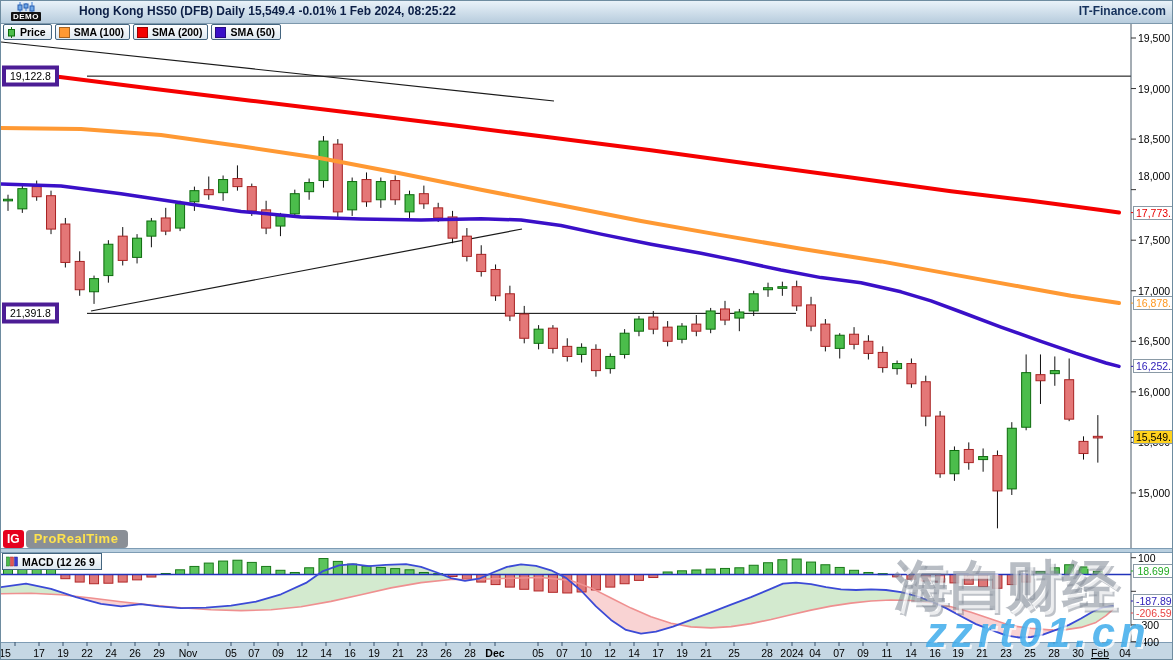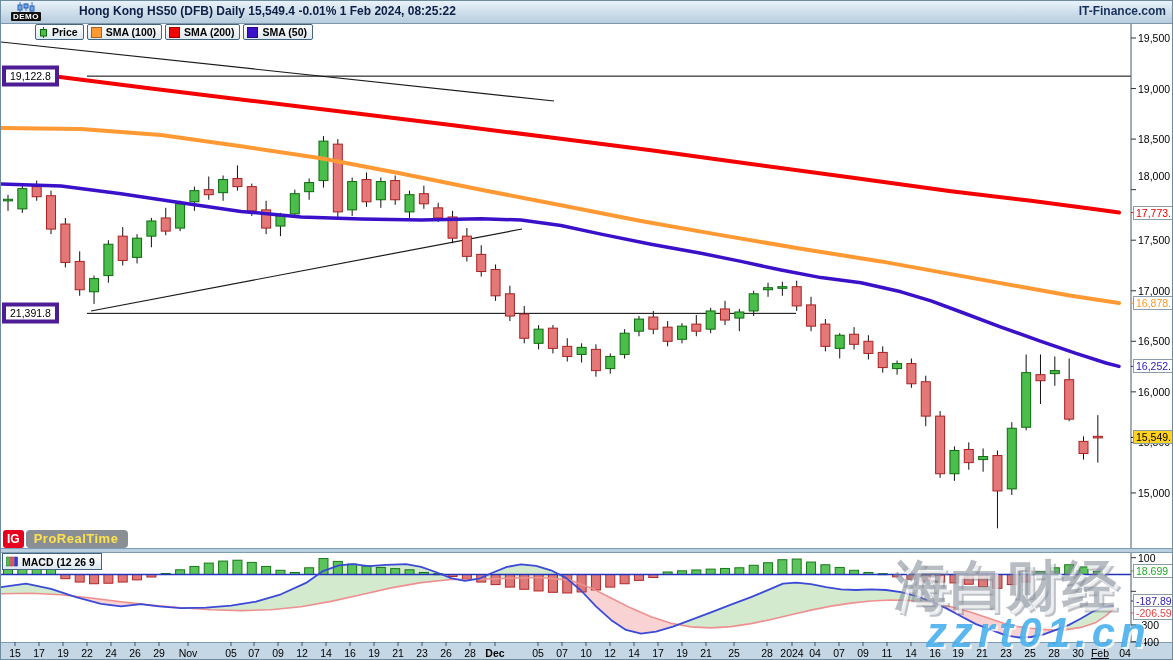--- a/index.html
+++ b/index.html
@@ -16,23 +16,23 @@
   #brand{position:absolute;right:8px;top:3px;font-size:12px;font-weight:bold;color:#16325c;}
   
   #main-bg{position:absolute;left:0;top:22px;width:1130px;height:525px;background:#fff;}
   #macd-bg{position:absolute;left:0;top:552px;width:1130px;height:89px;background:#fff;}
   #axis-strip{position:absolute;left:1130px;top:22px;width:43px;height:619px;background:#fff;}
   #splitter{position:absolute;left:0;top:547px;width:1173px;height:5px;background:#b9cfdf;
             border-top:1px solid #7e9cb4;border-bottom:1px solid #7e9cb4;box-sizing:border-box;z-index:4;}
   #date-strip{position:absolute;left:0;top:641px;width:1173px;height:19px;background:#c5d7e4;
               border-top:1px solid #7e9cb4;box-sizing:border-box;z-index:1;}
   #plot{position:absolute;left:0;top:0;z-index:2;}
-  #labels{position:absolute;left:0;top:0;width:1173px;height:660px;z-index:3;pointer-events:none;}
-  
-  #legend{position:absolute;left:2px;top:23px;display:flex;gap:3px;z-index:6;margin-left:32px;}
+  #labels{position:absolute;left:0;top:0;width:1173px;height:660px;z-index:3;pointer-events:none;text-align:center;}
+  
+  #legend{position:absolute;left:2px;top:23px;display:flex;gap:3px;z-index:6;}
   .chip{display:inline-flex;align-items:center;gap:4px;height:14px;padding:0 5px 0 3px;
         background:linear-gradient(#ffffff,#dde8f0);border:1px solid #44657f;border-radius:2px;
         font-size:10.5px;font-weight:bold;color:#000;white-space:nowrap;}
   .swatch{width:9px;height:9px;display:inline-block;border:1px solid rgba(0,0,0,.35);}
   
   .axlbl{position:absolute;left:1137px;transform:translateY(-50%);font-size:10.5px;color:#000;white-space:nowrap;}
   .axlbl.boxed{left:1132px;border:1px solid #8a9aa6;background:#fff;padding:0 2px;width:35px;overflow:hidden;}
   .dlbl{position:absolute;top:646px;transform:translateX(-50%);font-size:10.5px;color:#000;}
   .lvlbox{position:absolute;left:1px;transform:translateY(-50%);border:4px solid #4c1d95;background:#fff;
           font-size:10.5px;color:#000;padding:0 4px;line-height:13px;z-index:3;}
@@ -425,21 +425,21 @@
       <div class="axlbl" style="top: 607px; color: rgb(0, 0, 0);">-100</div>
       <div class="axlbl" style="top: 623.9px; color: rgb(0, 0, 0);">-300</div>
       <div class="axlbl" style="top: 640.7px; color: rgb(0, 0, 0);">-400</div>
       <div class="axlbl boxed" style="top: 211.6px; color: rgb(232, 0, 0); background: rgb(255, 255, 255);">17,773..</div>
       <div class="axlbl boxed" style="top: 302.084px; color: rgb(255, 153, 34); background: rgb(255, 255, 255);">16,878..</div>
       <div class="axlbl boxed" style="top: 365.373px; color: rgb(42, 26, 184); background: rgb(255, 255, 255);">16,252..</div>
       <div class="axlbl boxed" style="top: 436.406px; color: rgb(0, 0, 0); background: rgb(255, 210, 30);">15,549..</div>
       <div class="axlbl boxed" style="top: 570px; color: rgb(34, 170, 34); background: rgb(255, 255, 255);">18.699</div>
       <div class="axlbl boxed" style="top: 600px; color: rgb(42, 26, 184); background: rgb(255, 255, 255);">-187.89</div>
       <div class="axlbl boxed" style="top: 612px; color: rgb(232, 68, 68); background: rgb(255, 255, 255);">-206.59</div>
-      <div class="dlbl" style="left: 14px;">15</div>
+      <div class="dlbl" style="left: 4px;">15</div>
       <div class="dlbl" style="left: 38px;">17</div>
       <div class="dlbl" style="left: 62px;">19</div>
       <div class="dlbl" style="left: 86px;">22</div>
       <div class="dlbl" style="left: 110px;">24</div>
       <div class="dlbl" style="left: 134px;">26</div>
       <div class="dlbl" style="left: 158px;">29</div>
       <div class="dlbl" style="left: 187px;">Nov</div>
       <div class="dlbl" style="left: 230px;">05</div>
       <div class="dlbl" style="left: 253px;">07</div>
       <div class="dlbl" style="left: 277px;">09</div>

